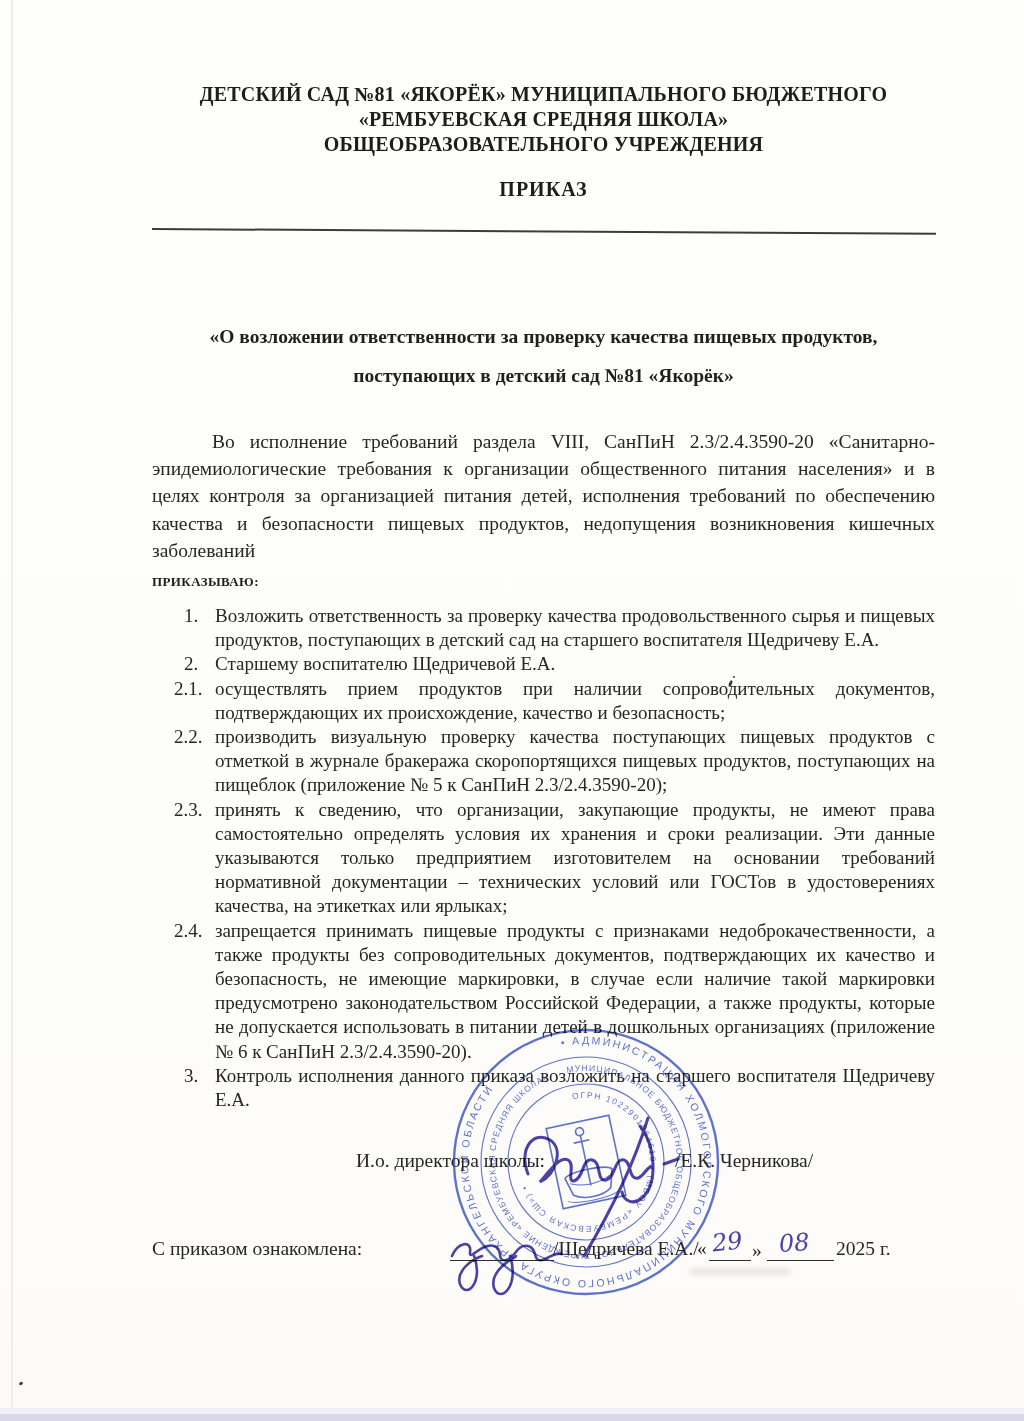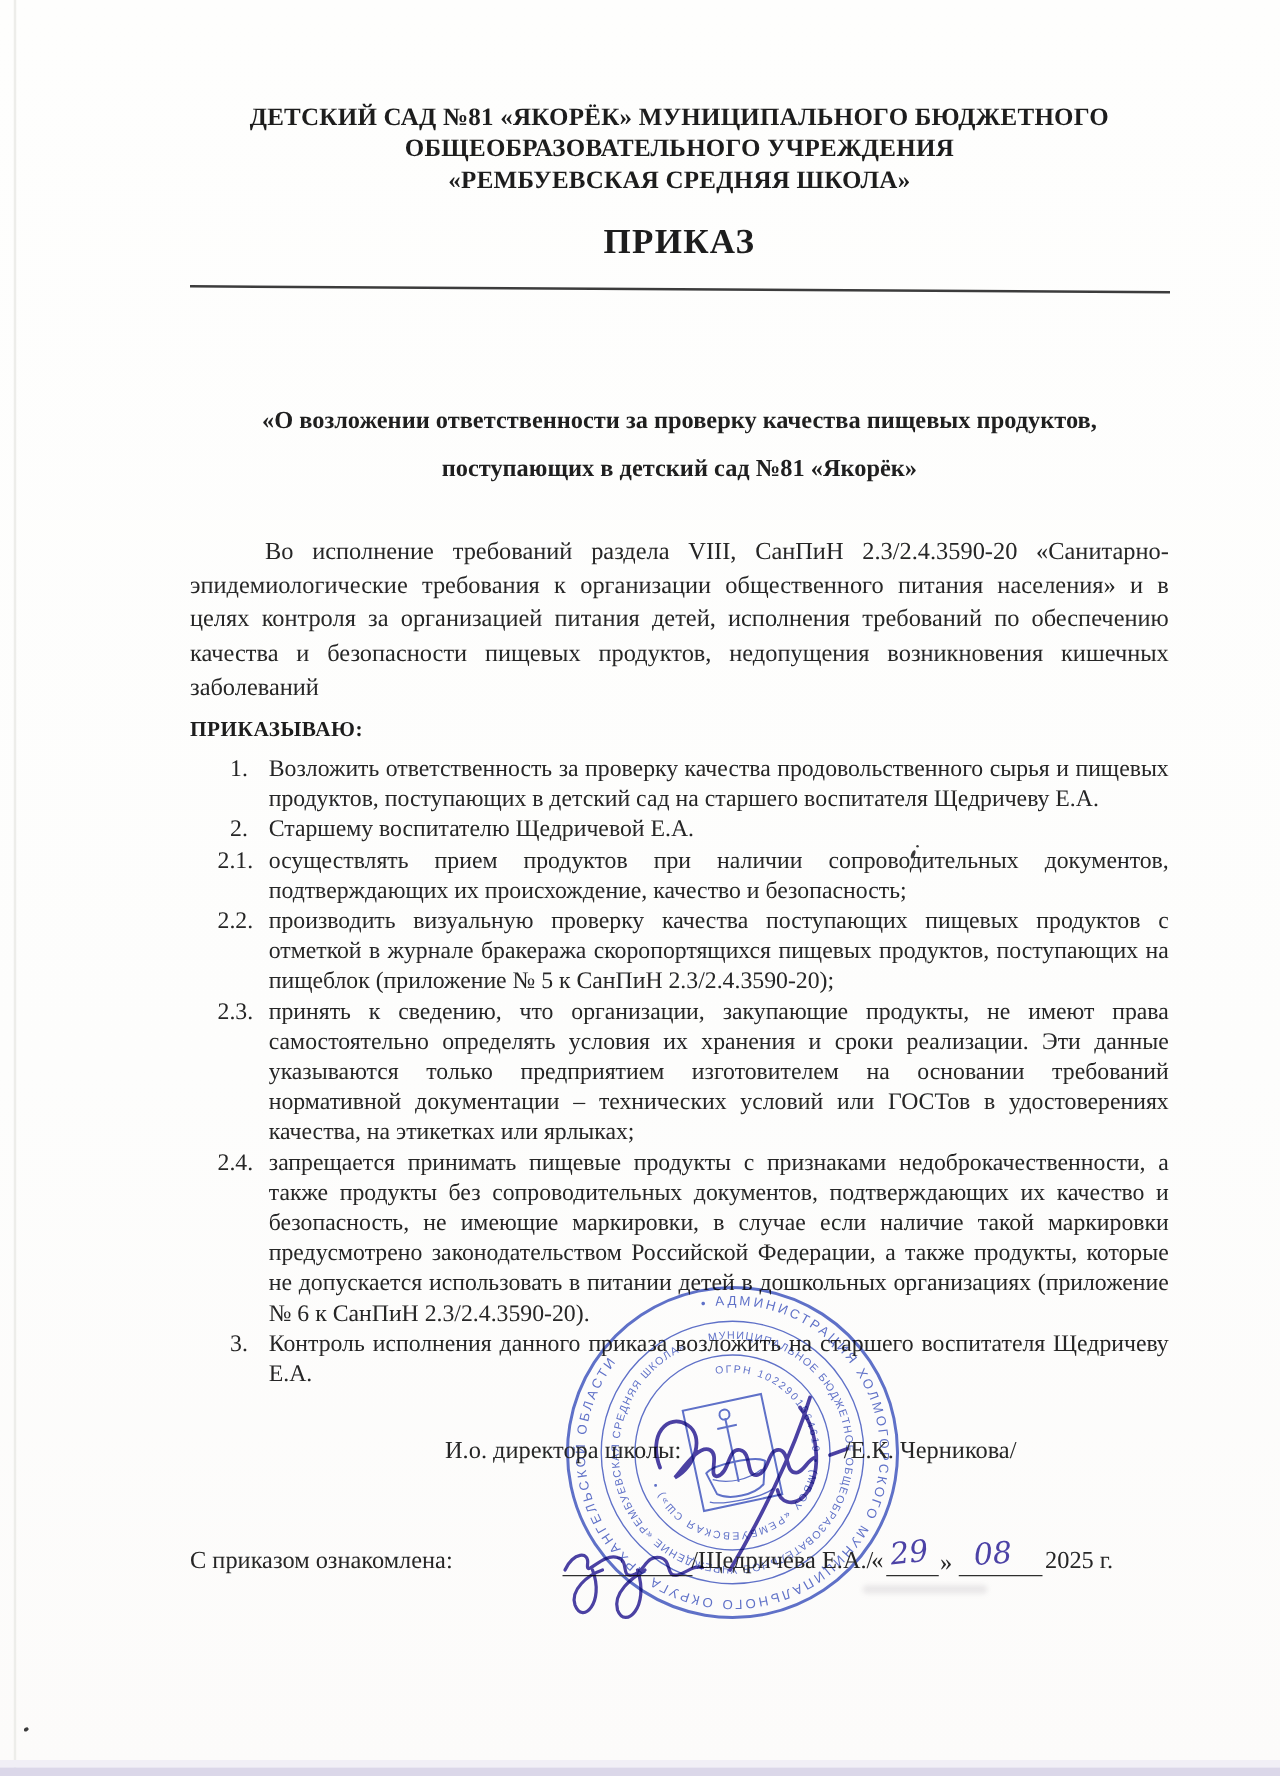--- a/index.html
+++ b/index.html
@@ -10,32 +10,32 @@
   }
   .abs{position:absolute;}
   
   .edge-left{left:11px;top:0;width:2px;height:100%;background:#ededea;}
   .edge-bottom-soft{left:0;top:1408px;width:100%;height:6px;background:#f1eff6;}
   .edge-bottom{left:0;top:1414px;width:100%;height:7px;background:#dbd7e9;}
 
   .org{left:152px;top:82px;width:783px;text-align:center;
        font-weight:bold;font-size:20px;line-height:25px;color:#1d1d1d;letter-spacing:.2px;}
   .doc-type{left:152px;top:178px;width:783px;text-align:center;
-       font-weight:bold;font-size:28px;letter-spacing:1px;color:#1d1d1d;}
+       font-weight:bold;font-size:20px;letter-spacing:1px;color:#1d1d1d;}
   .rule{left:152px;top:228px;width:784px;height:0;border-top:2.5px solid #3c3c3c;
        transform:rotate(.35deg);transform-origin:left center;}
   .num-date{left:152px;top:248px;width:783px;display:flex;justify-content:space-between;
        font-weight:bold;font-size:21px;color:#1d1d1d;}
   .num-date .no{margin-left:44px;}
   .title{left:152px;top:326px;width:783px;text-align:center;font-weight:bold;
        font-size:19.5px;color:#1f1f1f;}
   .title div{margin-bottom:17px;text-align:center;}
   .preamble{left:152px;top:428px;width:783px;font-size:19.5px;line-height:27.2px;
        text-align:justify;text-indent:60px;margin:0;}
-  .order-heading{left:152px;top:574px;font-weight:bold;font-size:17px;letter-spacing:.4px;color:#1d1d1d;}
+  .order-heading{left:152px;top:574px;font-weight:bold;font-size:13px;letter-spacing:.4px;color:#1d1d1d;}
   .order-list{left:152px;top:604px;width:783px;font-size:19px;line-height:24.2px;}
   .order-list .li{display:grid;grid-template-columns:63px 1fr;}
   .order-list .num{white-space:nowrap;}
   .order-list .li.main .num{padding-left:32px;}
   .order-list .li.sub  .num{padding-left:22px;}
   .order-list .txt{text-align:justify;}
 
   .sig-label{left:356px;top:1150px;font-size:19.5px;}
   .sig-name{left:675px;top:1150px;font-size:19.5px;}
   .ack{left:152px;top:1238px;width:800px;height:70px;font-size:19.5px;}
@@ -61,22 +61,22 @@
   .smudge{background:rgba(120,115,130,.14);filter:blur(2px);border-radius:4px;}
 </style>
 </head>
 <body>
 
 <div class="page">
   <div class="abs edge-left"></div>
 
   <div class="abs org">
     <div>ДЕТСКИЙ САД №81 «ЯКОРЁК» МУНИЦИПАЛЬНОГО БЮДЖЕТНОГО</div>
+    <div>«РЕМБУЕВСКАЯ СРЕДНЯЯ ШКОЛА»</div>
     <div>ОБЩЕОБРАЗОВАТЕЛЬНОГО УЧРЕЖДЕНИЯ</div>
-    <div>«РЕМБУЕВСКАЯ СРЕДНЯЯ ШКОЛА»</div>
   </div>
 
   <div class="abs doc-type">ПРИКАЗ</div>
   <div class="abs rule"></div>
 
 
   <div class="abs title">
     <div>«О возложении ответственности за проверку качества пищевых продуктов,</div>
     <div>поступающих в детский сад №81 «Якорёк»</div>
   </div>

